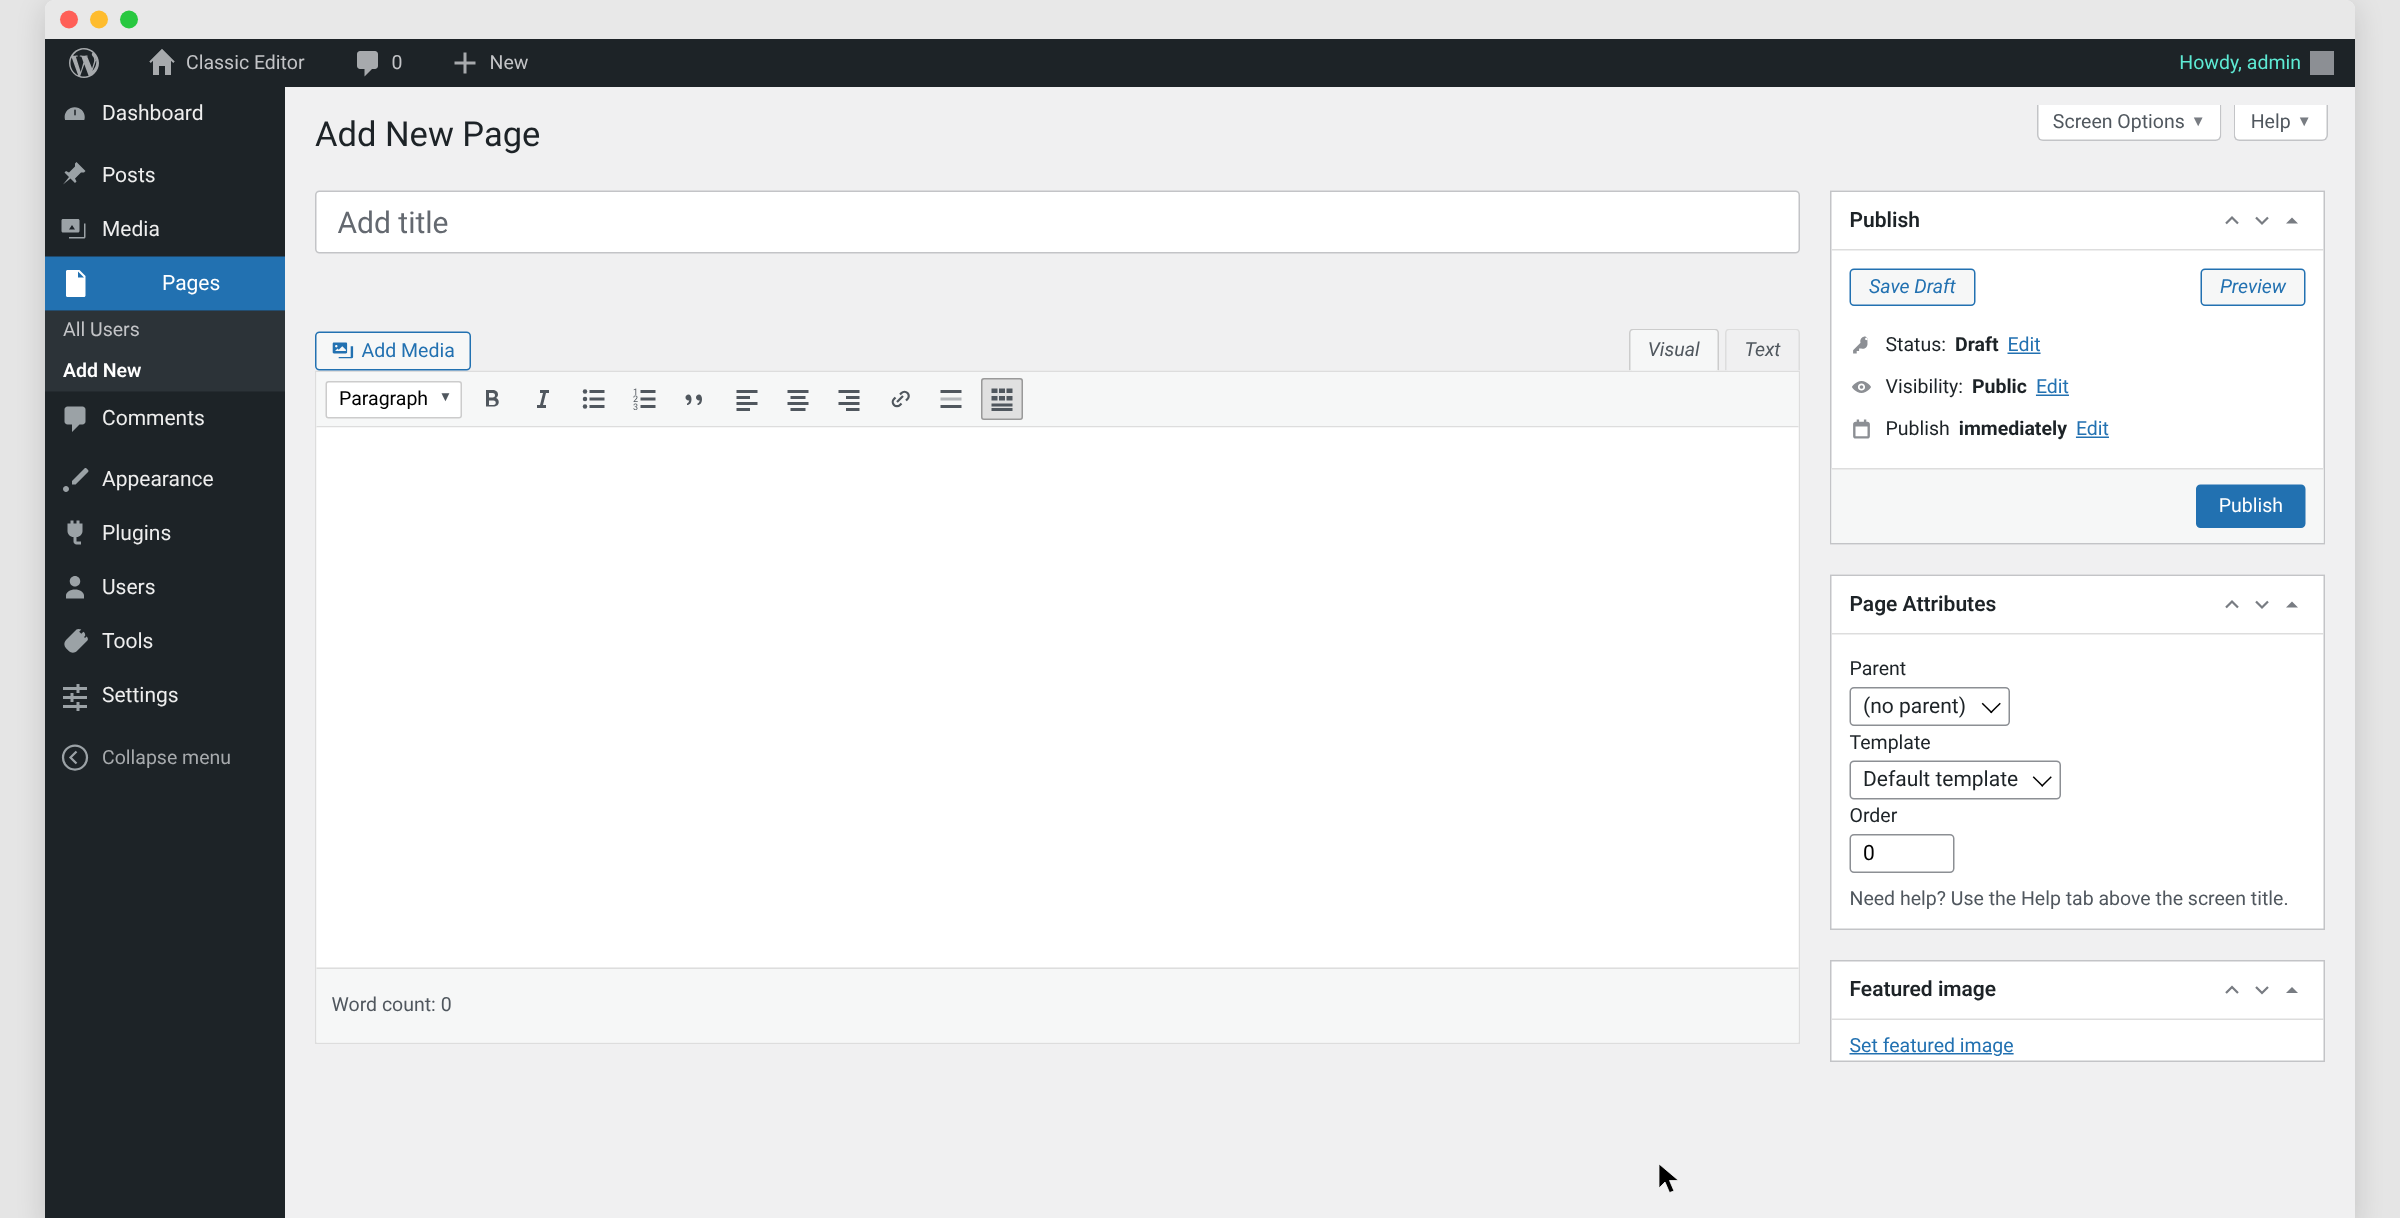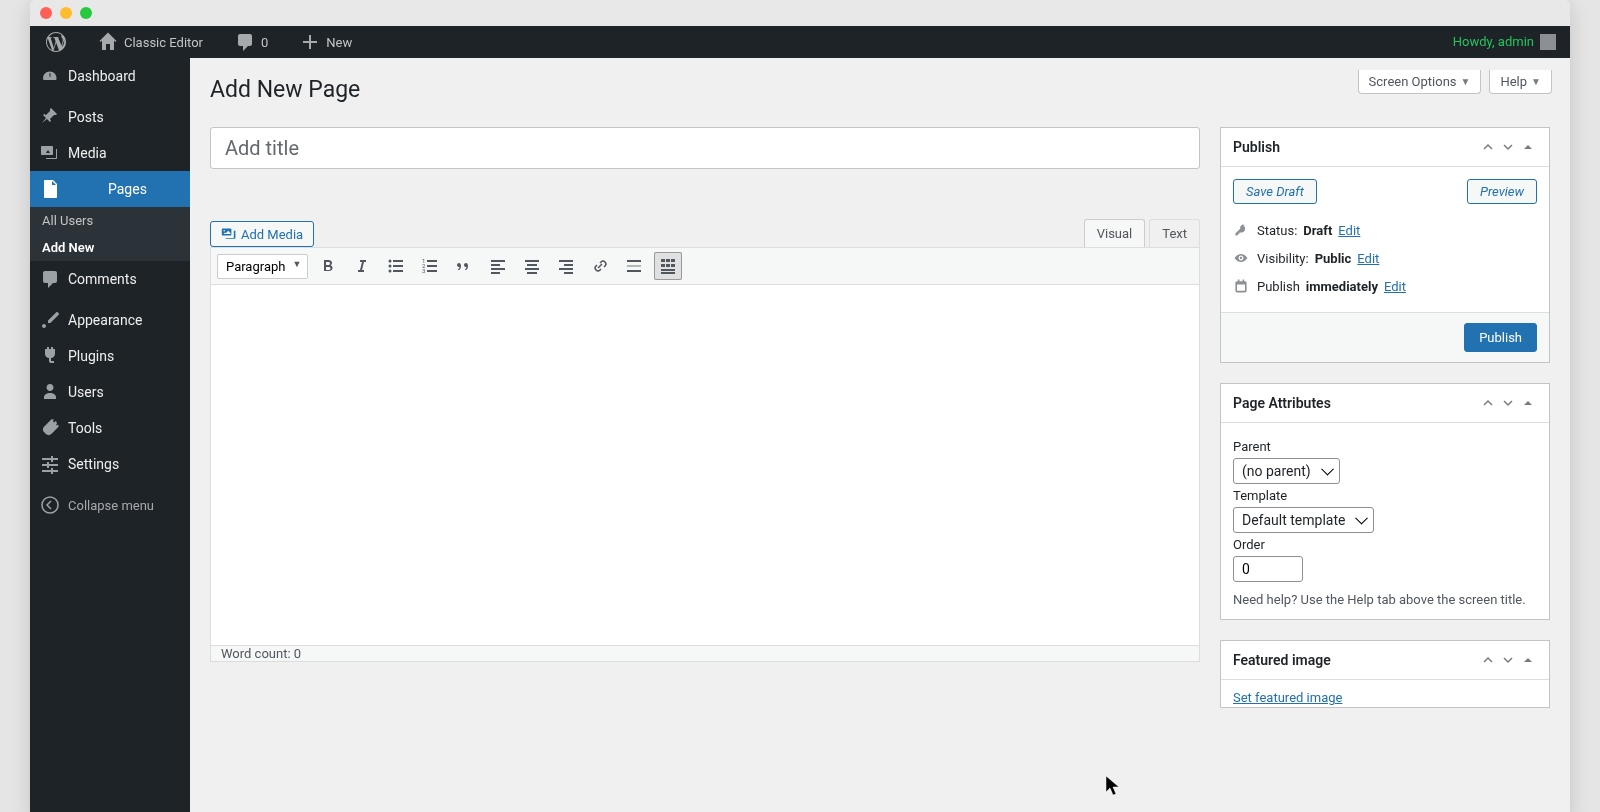--- a/index.html
+++ b/index.html
@@ -9,21 +9,21 @@
 .traffic-light { width: 12px; height: 12px; border-radius: 50%; }
 .tl-red { background: #ff5f57; }
 .tl-yellow { background: #febc2e; }
 .tl-green { background: #28c840; }
 
 .wp-container { background: #f0f0f1; width: 1540px; margin: 0 auto; border-radius: 6px; overflow: hidden; box-shadow: 0 4px 20px rgba(0,0,0,0.15); }
 
 .admin-bar { background: #1d2327; color: #c3c4c7; height: 32px; display: flex; align-items: center; padding: 0 8px; font-size: 13px; justify-content: space-between; }
 .admin-bar-left { display: flex; align-items: center; gap: 16px; }
 .admin-bar-item { display: flex; align-items: center; gap: 6px; padding: 0 8px; height: 32px; cursor: pointer; color: #c3c4c7; }
-.admin-bar-right { display: flex; gap: 6px; padding-right: 6px; color: #22c55e; }
+.admin-bar-right { display: flex; align-items: center; gap: 6px; padding-right: 6px; color: #5eead4; }
 .avatar-square { width: 16px; height: 16px; background: #8c8f94; }
 
 .wp-body { display: flex; min-height: 760px; }
 
 .sidebar { background: #1d2327; width: 160px; flex-shrink: 0; color: #c3c4c7; padding-top: 0; }
 .sidebar-item { display: flex; align-items: center; gap: 8px; padding: 8px 10px; font-size: 14px; cursor: pointer; color: #eee; position: relative; }
 .sidebar-item.current { background: #2271b1; color: #fff; font-weight: 400; gap: 48px; }
 .sidebar-item.current::after { content: ''; position: absolute; right: -8px; top: 50%; transform: translateY(-50%); border: 8px solid transparent; border-right-color: #f0f0f1; }
 .sidebar-separator { height: 5px; }
 .sidebar-sub { background: #2c3338; font-size: 13px; }
@@ -39,34 +39,34 @@
 .screen-btn { background: #fff; border: 1px solid #c3c4c7; border-top: none; border-radius: 0 0 4px 4px; padding: 4px 10px; font-size: 13px; color: #50575e; cursor: pointer; display: flex; align-items: center; gap: 4px; }
 .screen-btn .tri { font-size: 10px; color: #787c82; }
 
 .page-title { font-size: 23px; font-weight: 400; color: #1d2327; padding: 18px 0 12px; }
 
 .title-input { width: 100%; font-size: 20px; padding: 8px 14px; border: 1px solid #c3c4c7; border-radius: 3px; background: #fff; color: #1d2327; }
 .title-input::placeholder { color: #646970; }
 
 .editor-toolbar-row { display: flex; justify-content: space-between; align-items: flex-end; margin-top: 50px; }
 .add-media-btn { background: #f6f7f7; border: 1px solid #2271b1; color: #2271b1; padding: 4px 10px; font-size: 13px; border-radius: 3px; cursor: pointer; display: flex; align-items: center; gap: 4px; }
-.editor-tabs { display: flex; }
+.editor-tabs { display: flex; font-style: italic; }
 .editor-tab { border: 1px solid #ddd; border-bottom: none; padding: 6px 12px; font-size: 13px; background: #f0f0f1; color: #50575e; cursor: pointer; border-radius: 3px 3px 0 0; margin-left: 4px; }
 .editor-tab.active { background: #f6f7f7; border-color:#ccc; }
 
 .tinymce-box { border: 1px solid #ddd; background: #fff; }
 .tinymce-toolbar { background: #f6f7f7; border-bottom: 1px solid #ddd; padding: 4px 6px; display: flex; align-items: center; gap: 6px; }
 .format-select { border: 1px solid #ccc; background: #fff; padding: 4px 22px 4px 8px; font-size: 13px; border-radius: 2px; position: relative; cursor: pointer; }
 .format-select::after { content: '▼'; font-size: 9px; position: absolute; right: 6px; color: #50575e; }
 .tb-btn { width: 28px; height: 28px; display: flex; align-items: center; justify-content: center; cursor: pointer; color: #50575e; border-radius: 2px; }
 .tb-btn svg { width: 20px; height: 20px; fill: currentColor; }
 .tb-btn.active { background: #e0e0e0; box-shadow: inset 0 0 0 1px #999; }
 
 .editor-area { min-height: 360px; background: #fff; padding: 12px; }
-.status-bar { border-top: 1px solid #ddd; background: #f6f7f7; padding: 0 10px; font-size: 13px; color: #50575e; }
+.status-bar { border-top: 1px solid #ddd; background: #f6f7f7; padding: 17px 10px; font-size: 13px; color: #50575e; }
 
 .main-cols { display: flex; gap: 20px; margin-top: 12px; align-items: flex-start; }
 .main-left { flex: 1; }
 .main-right { width: 330px; flex-shrink: 0; }
 
 .metabox { background: #fff; border: 1px solid #c3c4c7; margin-bottom: 20px; }
 .metabox-header { border-bottom: 1px solid #ddd; padding: 10px 12px; font-size: 14px; font-weight: 600; color: #1d2327; display: flex; justify-content: space-between; align-items: center; }
 .metabox-controls { display: flex; gap: 2px; color: #787c82; }
 .mb-ctrl { width: 18px; height: 18px; display: flex; align-items: center; justify-content: center; cursor: pointer; }
 .metabox-body { padding: 12px; font-size: 13px; color: #1d2327; }

